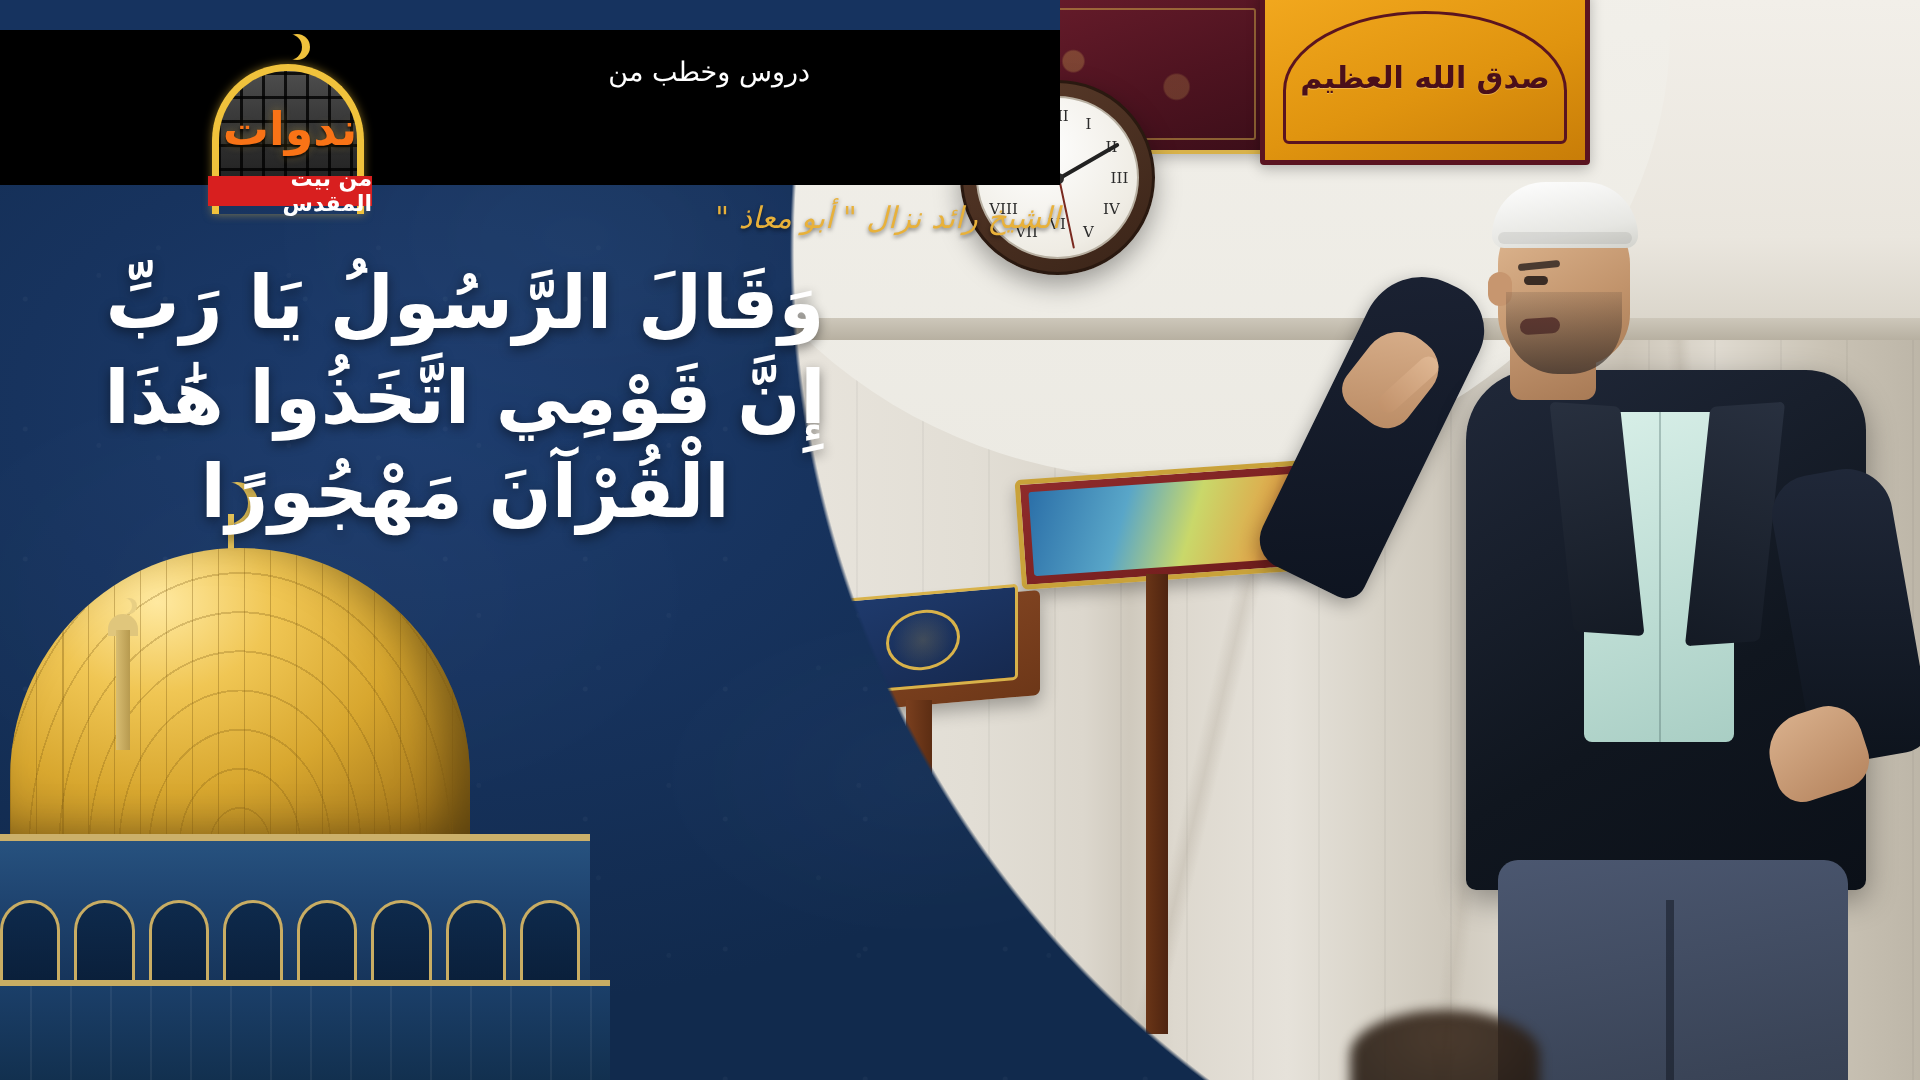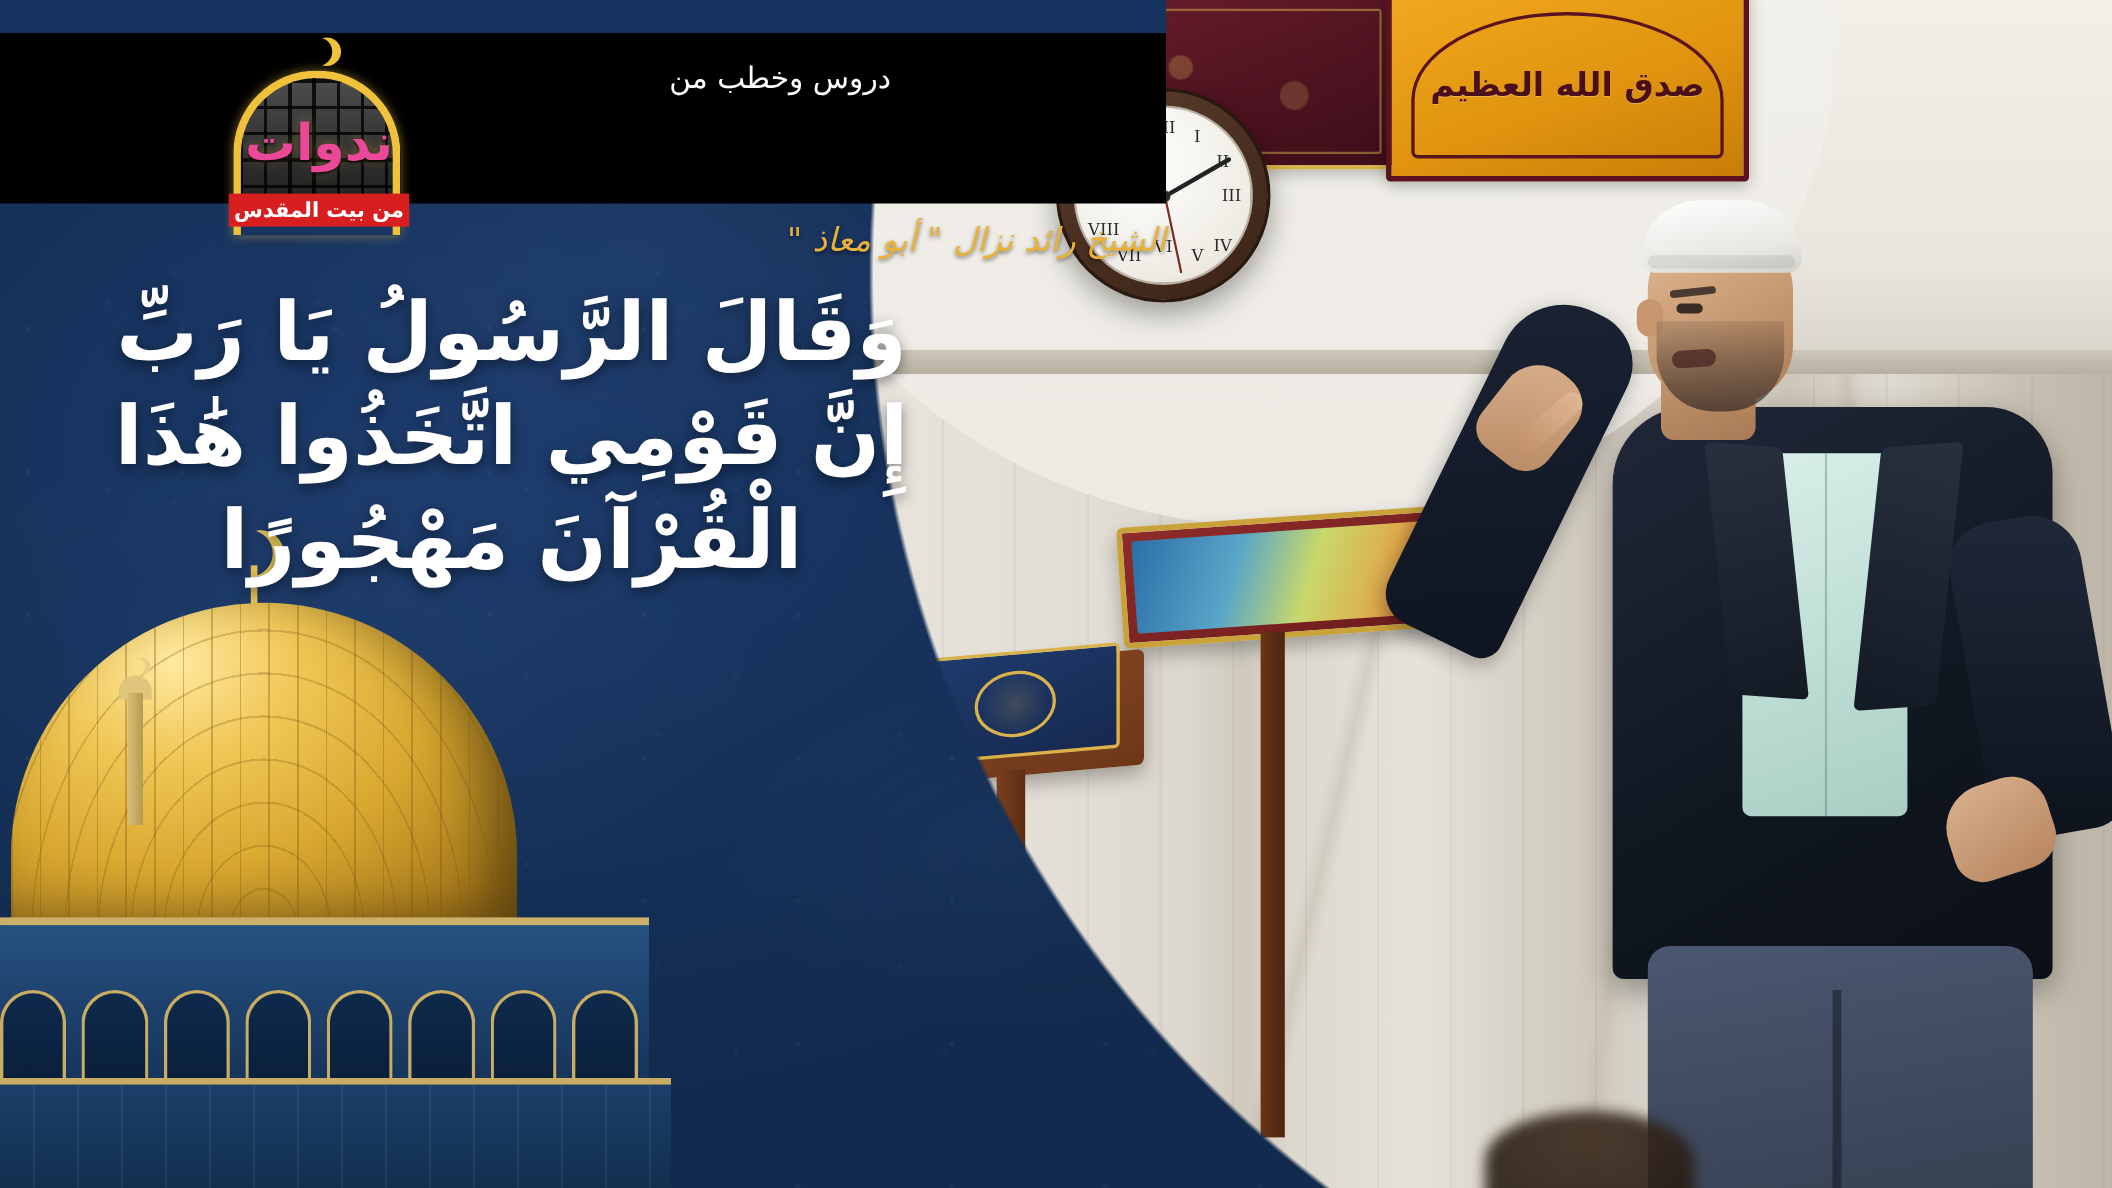--- a/index.html
+++ b/index.html
@@ -412,29 +412,29 @@
     border:7px solid #f0c23c;border-bottom:none;
     border-radius:78px 78px 0 0;
     box-shadow:0 0 10px rgba(240,194,60,.5);
   }
   .logo-cres{
     position:absolute;left:76px;top:6px;width:26px;height:26px;border-radius:50%;
     box-shadow:8px 0 0 0 #f0c23c;
   }
   .logo-word{
     position:absolute;left:0;top:74px;width:180px;text-align:center;
-    color:#ec4899;font-size:46px;font-weight:bold;direction:rtl;
+    color:#f97316;font-size:46px;font-weight:bold;direction:rtl;
     font-family:"DejaVu Sans","Liberation Sans",sans-serif;
     text-shadow:0 2px 3px rgba(0,0,0,.8), 0 0 10px rgba(242,197,63,.35);
     letter-spacing:-1px;
   }
   .logo-redbar{
     position:absolute;left:8px;top:148px;width:164px;height:30px;
     background:#d81f1f;display:flex;align-items:center;justify-content:center;
-    color:#fff;font-size:19px;font-weight:bold;direction:rtl;
+    color:#fff;font-size:22px;font-weight:bold;direction:rtl;
     letter-spacing:-.5px;
   }
 
   .header-line{
     position:absolute;right:250px;top:24px;width:380px;text-align:right;
     color:#fff;direction:rtl;line-height:1.35;
     font-family:"DejaVu Serif","Liberation Serif",serif;font-size:27px;
   }
   .header-line div{white-space:nowrap;}
 
@@ -476,21 +476,21 @@
       </div>
 
       <div class="clock-wire"></div>
       <div class="clock">
         <div class="face">
           <div class="num">
             <span style="left:0;top:-62px">XII</span>
             <span style="left:31px;top:-54px">I</span>
             <span style="left:54px;top:-31px">II</span>
             <span style="left:62px;top:0">III</span>
-            <span style="left:54px;top:45px">IV</span>
+            <span style="left:54px;top:31px">IV</span>
             <span style="left:31px;top:54px">V</span>
             <span style="left:0;top:46px">VI</span>
             <span style="left:-31px;top:54px">VII</span>
             <span style="left:-54px;top:31px">VIII</span>
             <span style="left:-62px;top:0">IX</span>
             <span style="left:-54px;top:-31px">X</span>
             <span style="left:-31px;top:-54px">XI</span>
           </div>
           <div class="hand h-hour"></div>
           <div class="hand h-min"></div>

